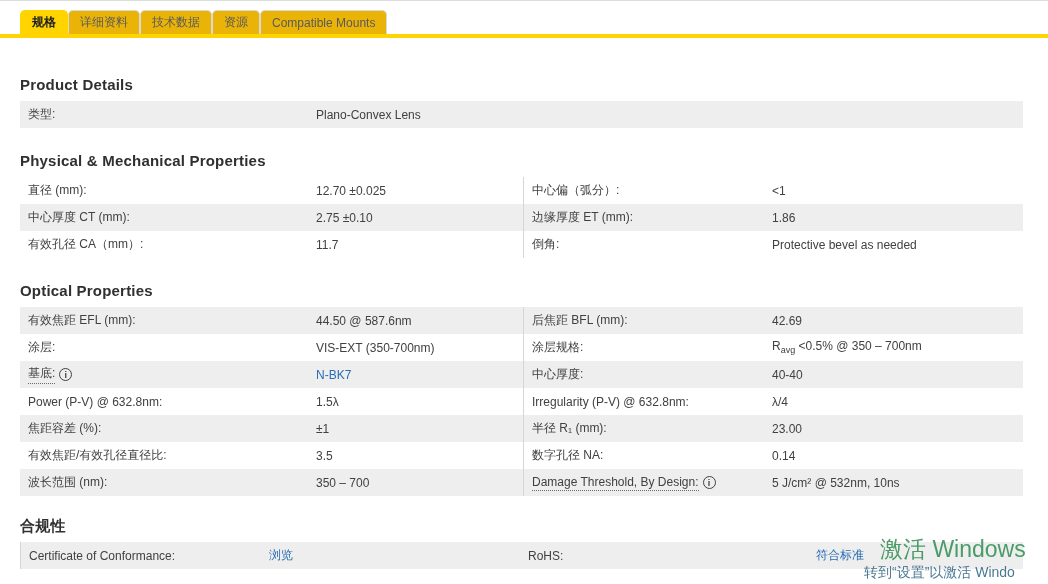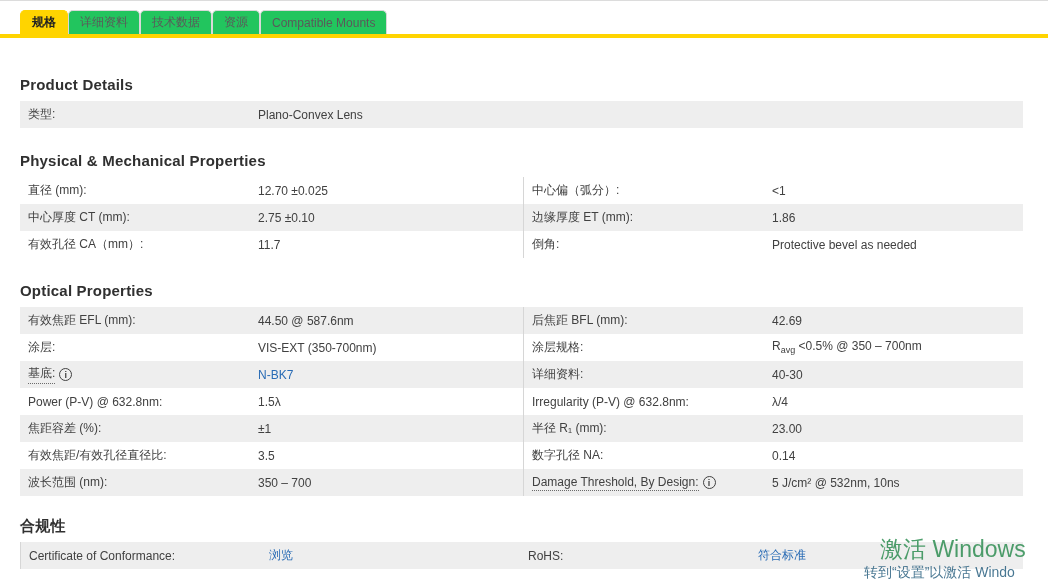--- a/index.html
+++ b/index.html
@@ -13,21 +13,21 @@
   }
   
   .tabbar { padding: 9px 0 0 20px; }
   .tabs { display: flex; align-items: flex-end; }
   .tab {
     height: 24px;
     padding: 0 11px;
     display: flex; align-items: center;
     font-size: 12px;
     color: #5a5a5a;
-    background: #22c55e;
+    background: #eab308;
     border: 1px solid #d9d9d9;
     border-bottom: none;
     border-radius: 5px 5px 0 0;
     cursor: pointer;
     white-space: nowrap;
   }
   .tab.active {
     background: #ffd400;
     border-color: #ffd400;
     color: #222222;
@@ -52,21 +52,21 @@
   .row { display: flex; height: 27px; }
   .row.gray { background: #eeeeee; }
   .cell {
     display: flex; align-items: center;
     font-size: 12px; color: #414141;
     flex: 1;
   }
   .cell.left  { width: 503px; flex: 0 0 503px; }
   .cell.right { border-left: 1px solid #d6d6d6; }
   .cell.full  { flex: 1; }
-  .label { width: 238px; flex-shrink: 0; padding-left: 8px; display: flex; align-items: center; }
+  .label { width: 296px; flex-shrink: 0; padding-left: 8px; display: flex; align-items: center; }
   .cell.right .label { width: 248px; }
   .value { white-space: nowrap; }
   .dotted { border-bottom: 1px dotted #6b6b6b; padding-bottom: 1px; }
   a.spec-link { color: #2a6cb5; text-decoration: none; cursor: pointer; }
   sub.small { font-size: 9px; }
 
   .info {
     display: inline-flex;
     width: 13px; height: 13px;
     border: 1.5px solid #414141;
@@ -175,22 +175,22 @@
     </div>
     <div class="row gray">
       <div class="cell left">
         <span class="label">
             <span class="dotted">基底:</span>
             <span class="info">i</span>
           </span>
         <a class="spec-link value">N-BK7</a>
       </div>
       <div class="cell right">
-        <span class="label">详细资料:</span>
-        <span class="value">40-30</span>
+        <span class="label">中心厚度:</span>
+        <span class="value">40-40</span>
       </div>
     </div>
     <div class="row">
       <div class="cell left">
         <span class="label">Power (P-V) @ 632.8nm:</span>
         <span class="value">1.5λ</span>
       </div>
       <div class="cell right">
         <span class="label">Irregularity (P-V) @ 632.8nm:</span>
         <span class="value">λ/4</span>

